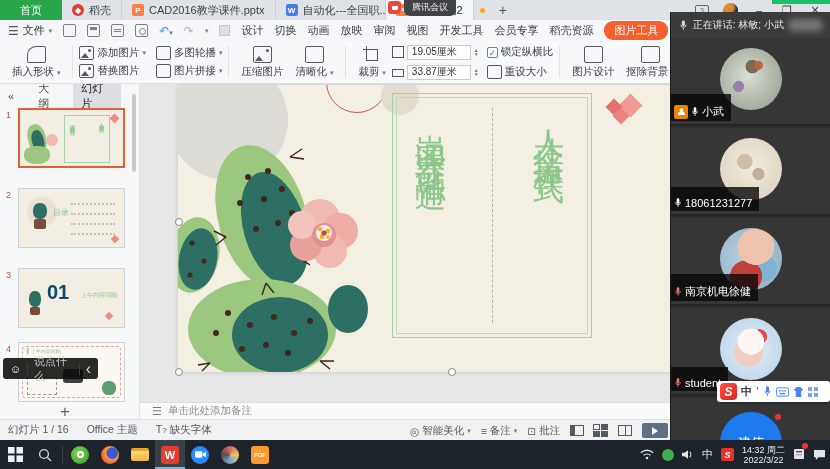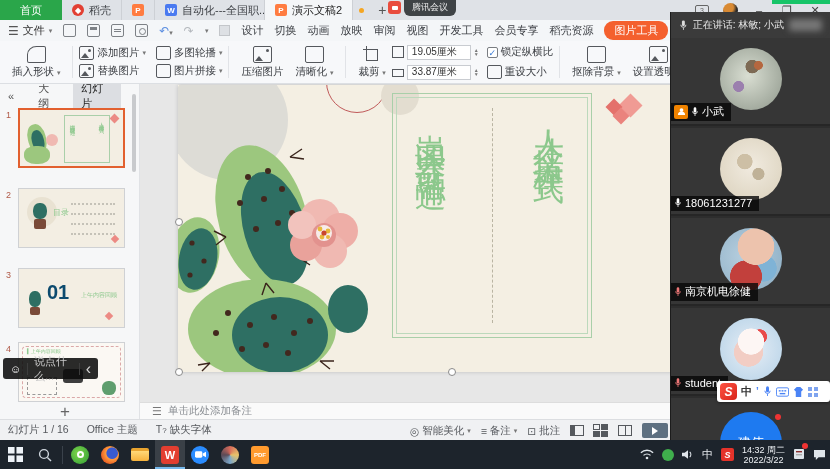--- a/index.html
+++ b/index.html
@@ -151,21 +151,21 @@
 
   
   .meetpanel { position:absolute; left:670px; top:12px; width:160px; height:448px; background:#2d2d2d;
     z-index:10; border-left:1px solid #1c1c1c; }
   .mp-head { height:26px; background:#3b3b3b; display:flex; align-items:center; gap:5px; padding:0 8px;
     color:#e9e9e9; font-size:10px; white-space:nowrap; }
   .blurblob { width:34px; height:12px; background:#777; filter:blur(3px); border-radius:3px; }
   .tile { position:absolute; left:0; width:160px; height:88px; background:#363636; border-bottom:2px solid #262626; overflow:hidden; }
   .ava { position:absolute; left:49px; top:10px; width:62px; height:62px; border-radius:50%; }
   .lbl { position:absolute; left:0; bottom:3px; background:rgba(8,8,8,.8); color:#fff; font-size:11px;
-    display:flex; align-items:center; gap:3px; padding:1px 7px 2px 3px; white-space:nowrap; }
+    display:flex; align-items:center; gap:3px; padding:10px 7px 2px 3px; white-space:nowrap; }
   .hostic { width:14px; height:14px; background:#f08300; border-radius:2px; display:flex; align-items:center; justify-content:center; }
   .a1 { background:radial-gradient(circle at 30% 62%, #9b7fae 0 9%, rgba(0,0,0,0) 10%),
         radial-gradient(circle at 62% 28%, #b5673f 0 7%, rgba(0,0,0,0) 8%),
         radial-gradient(circle at 52% 30%, #7d6a54 0 12%, rgba(0,0,0,0) 13%),
         radial-gradient(circle at 45% 45%, #d9ded2, #99a195 85%); }
   .a2f { background:radial-gradient(circle at 40% 38%, #cdbfa5 0 14%, rgba(0,0,0,0) 15%),
         radial-gradient(circle at 62% 58%, #bfb197 0 11%, rgba(0,0,0,0) 12%),
         radial-gradient(circle at 50% 45%, #f1ebe0, #ddd4c0 85%); }
   .a3 { background:radial-gradient(circle at 58% 30%, #edc3ad 0 32%, rgba(0,0,0,0) 33%),
         radial-gradient(circle at 42% 78%, #c2403c 0 26%, rgba(0,0,0,0) 27%),
@@ -193,20 +193,21 @@
   <div class="tabbar">
     <div class="tab home">
       <span>首页</span>
     </div>
     <div class="tab">
       <span class="ficon docer">◆</span>
       <span>稻壳</span>
     </div>
     <div class="tab" style="max-width:178px">
       <span class="ficon ppt">P</span>
+      <span>CAD2016教学课件.pptx</span>
     </div>
     <div class="tab" style="max-width:110px">
       <span class="ficon word">W</span>
       <span>自动化---全国职..电</span>
     </div>
     <div class="tab active">
       <span class="ficon ppt">P</span>
       <span>演示文稿2</span>
     </div>
     <div class="unsaved-dot"></div>
@@ -317,20 +318,24 @@
       <div class="smallbtn">
           <span class="chk">✓</span>
           <span>锁定纵横比</span>
         </div>
       <div class="smallbtn">
           <span class="ric"></span>
           <span>重设大小</span>
         </div>
     </div>
     <div class="rsep"></div>
+    <div class="bigbtn">
+      <span class="bigic"></span>
+      <span>图片设计</span>
+    </div>
     <div class="bigbtn">
       <span class="bigic"></span>
       <span><span>抠除背景</span> <span class="caret">▾</span></span>
     </div>
     <div class="bigbtn">
       <span class="bigic ric img" style="width:19px;height:17px"></span>
       <span>设置透明色</span>
     </div>
     <div class="twocol" style="margin-left:4px;column-gap:7px">
       <div class="smallbtn">

